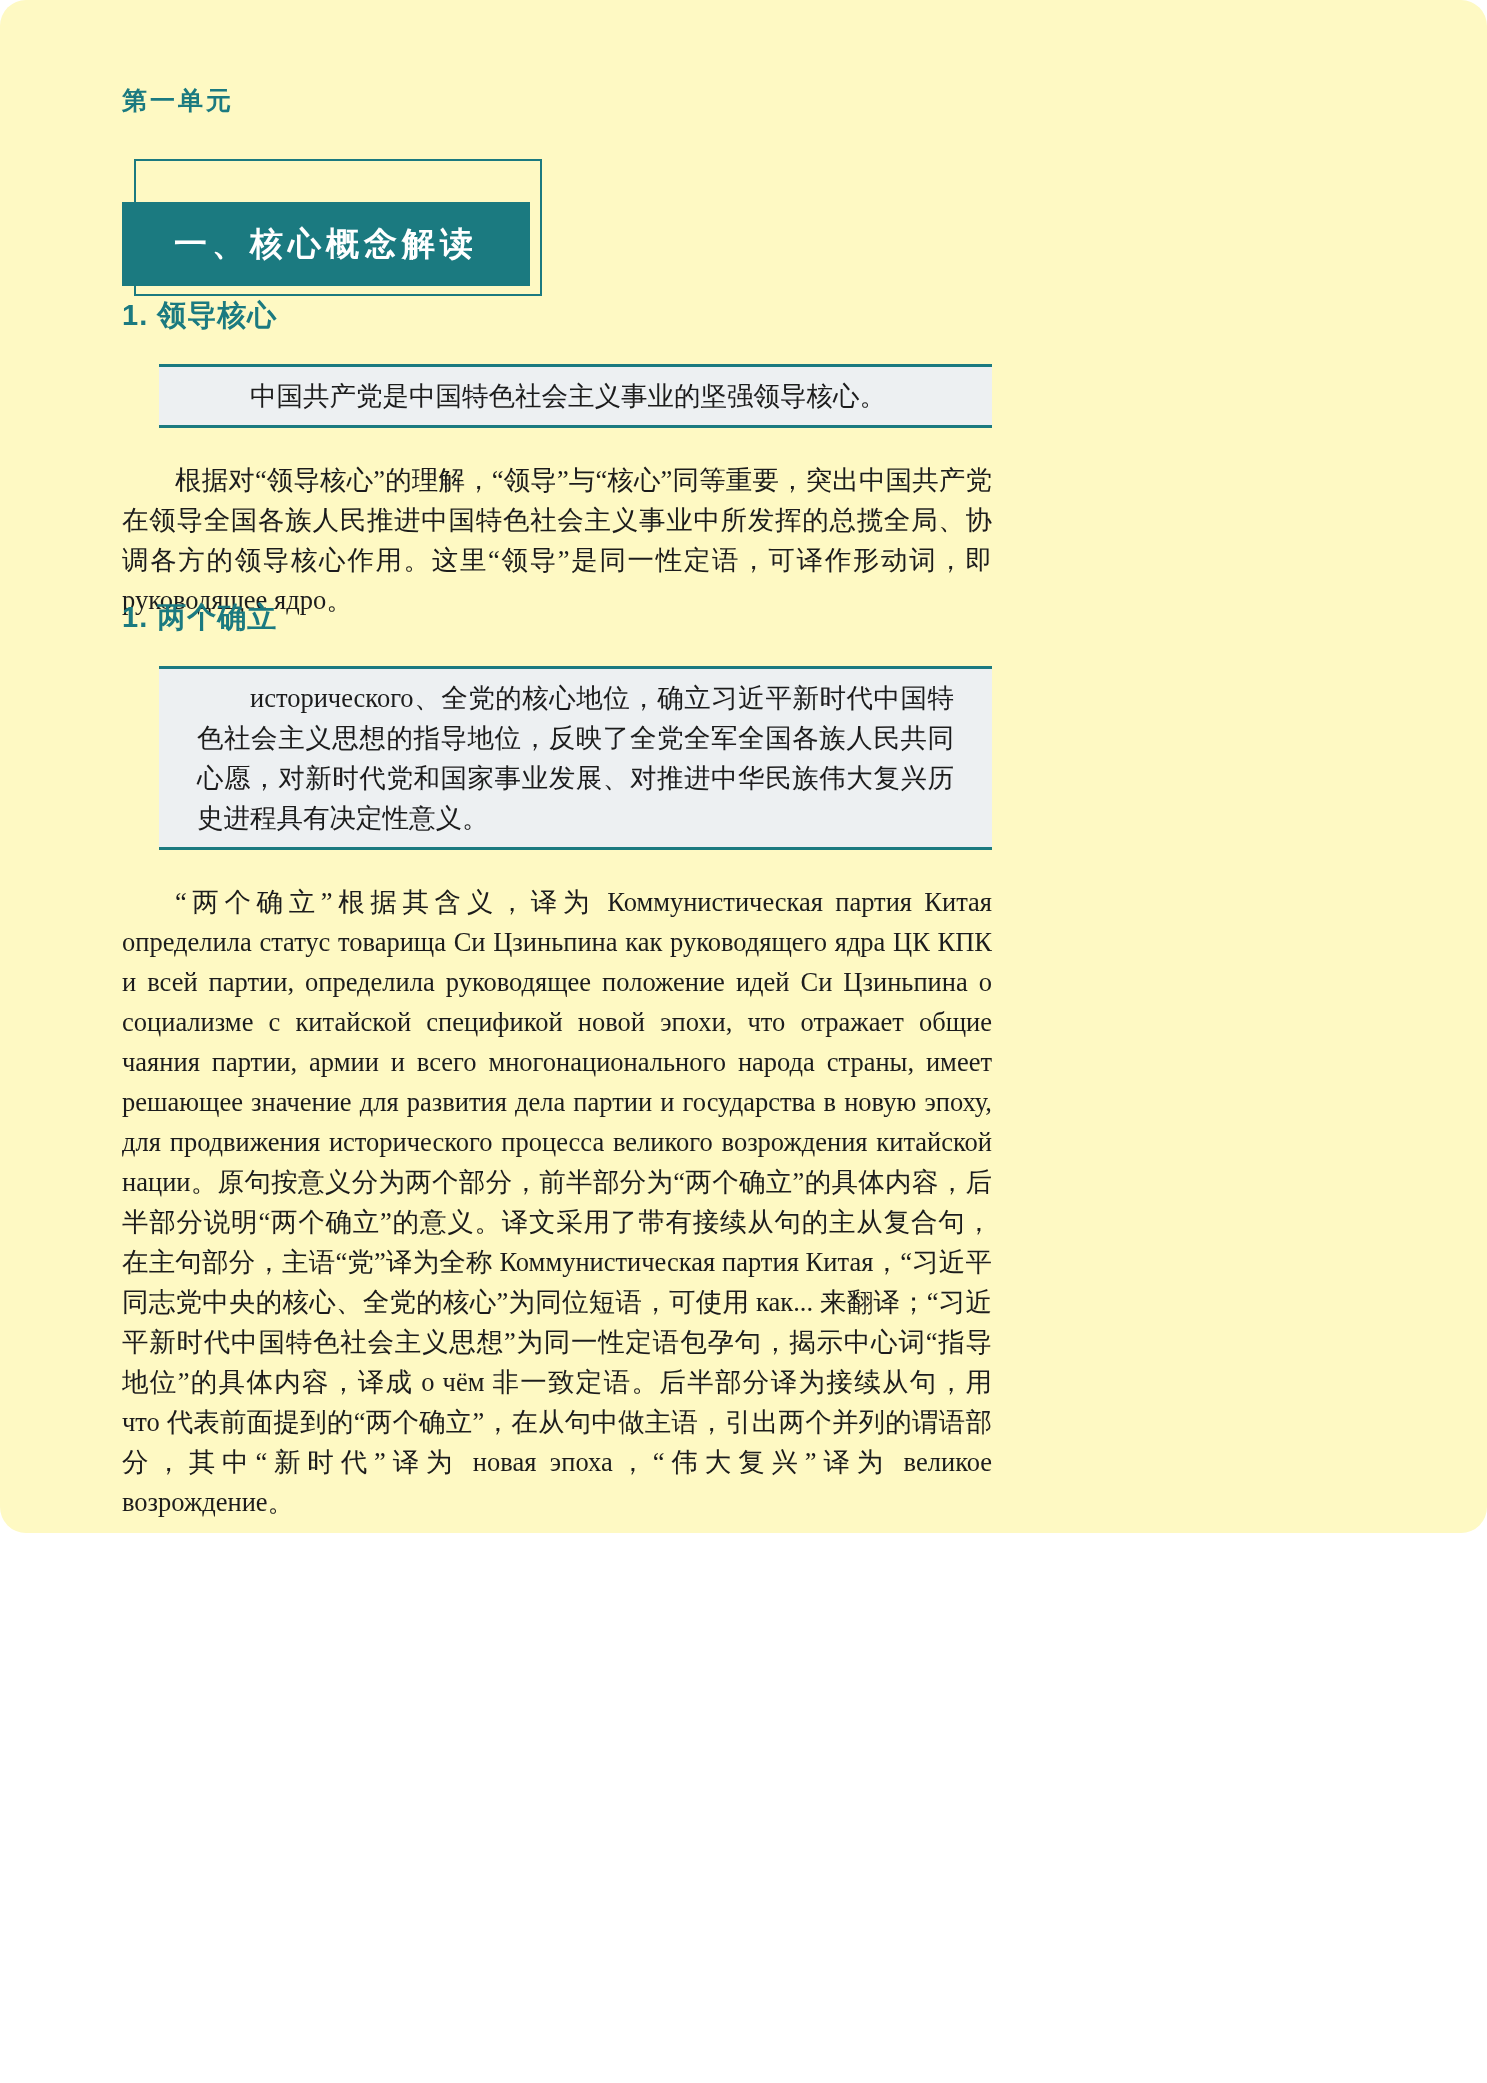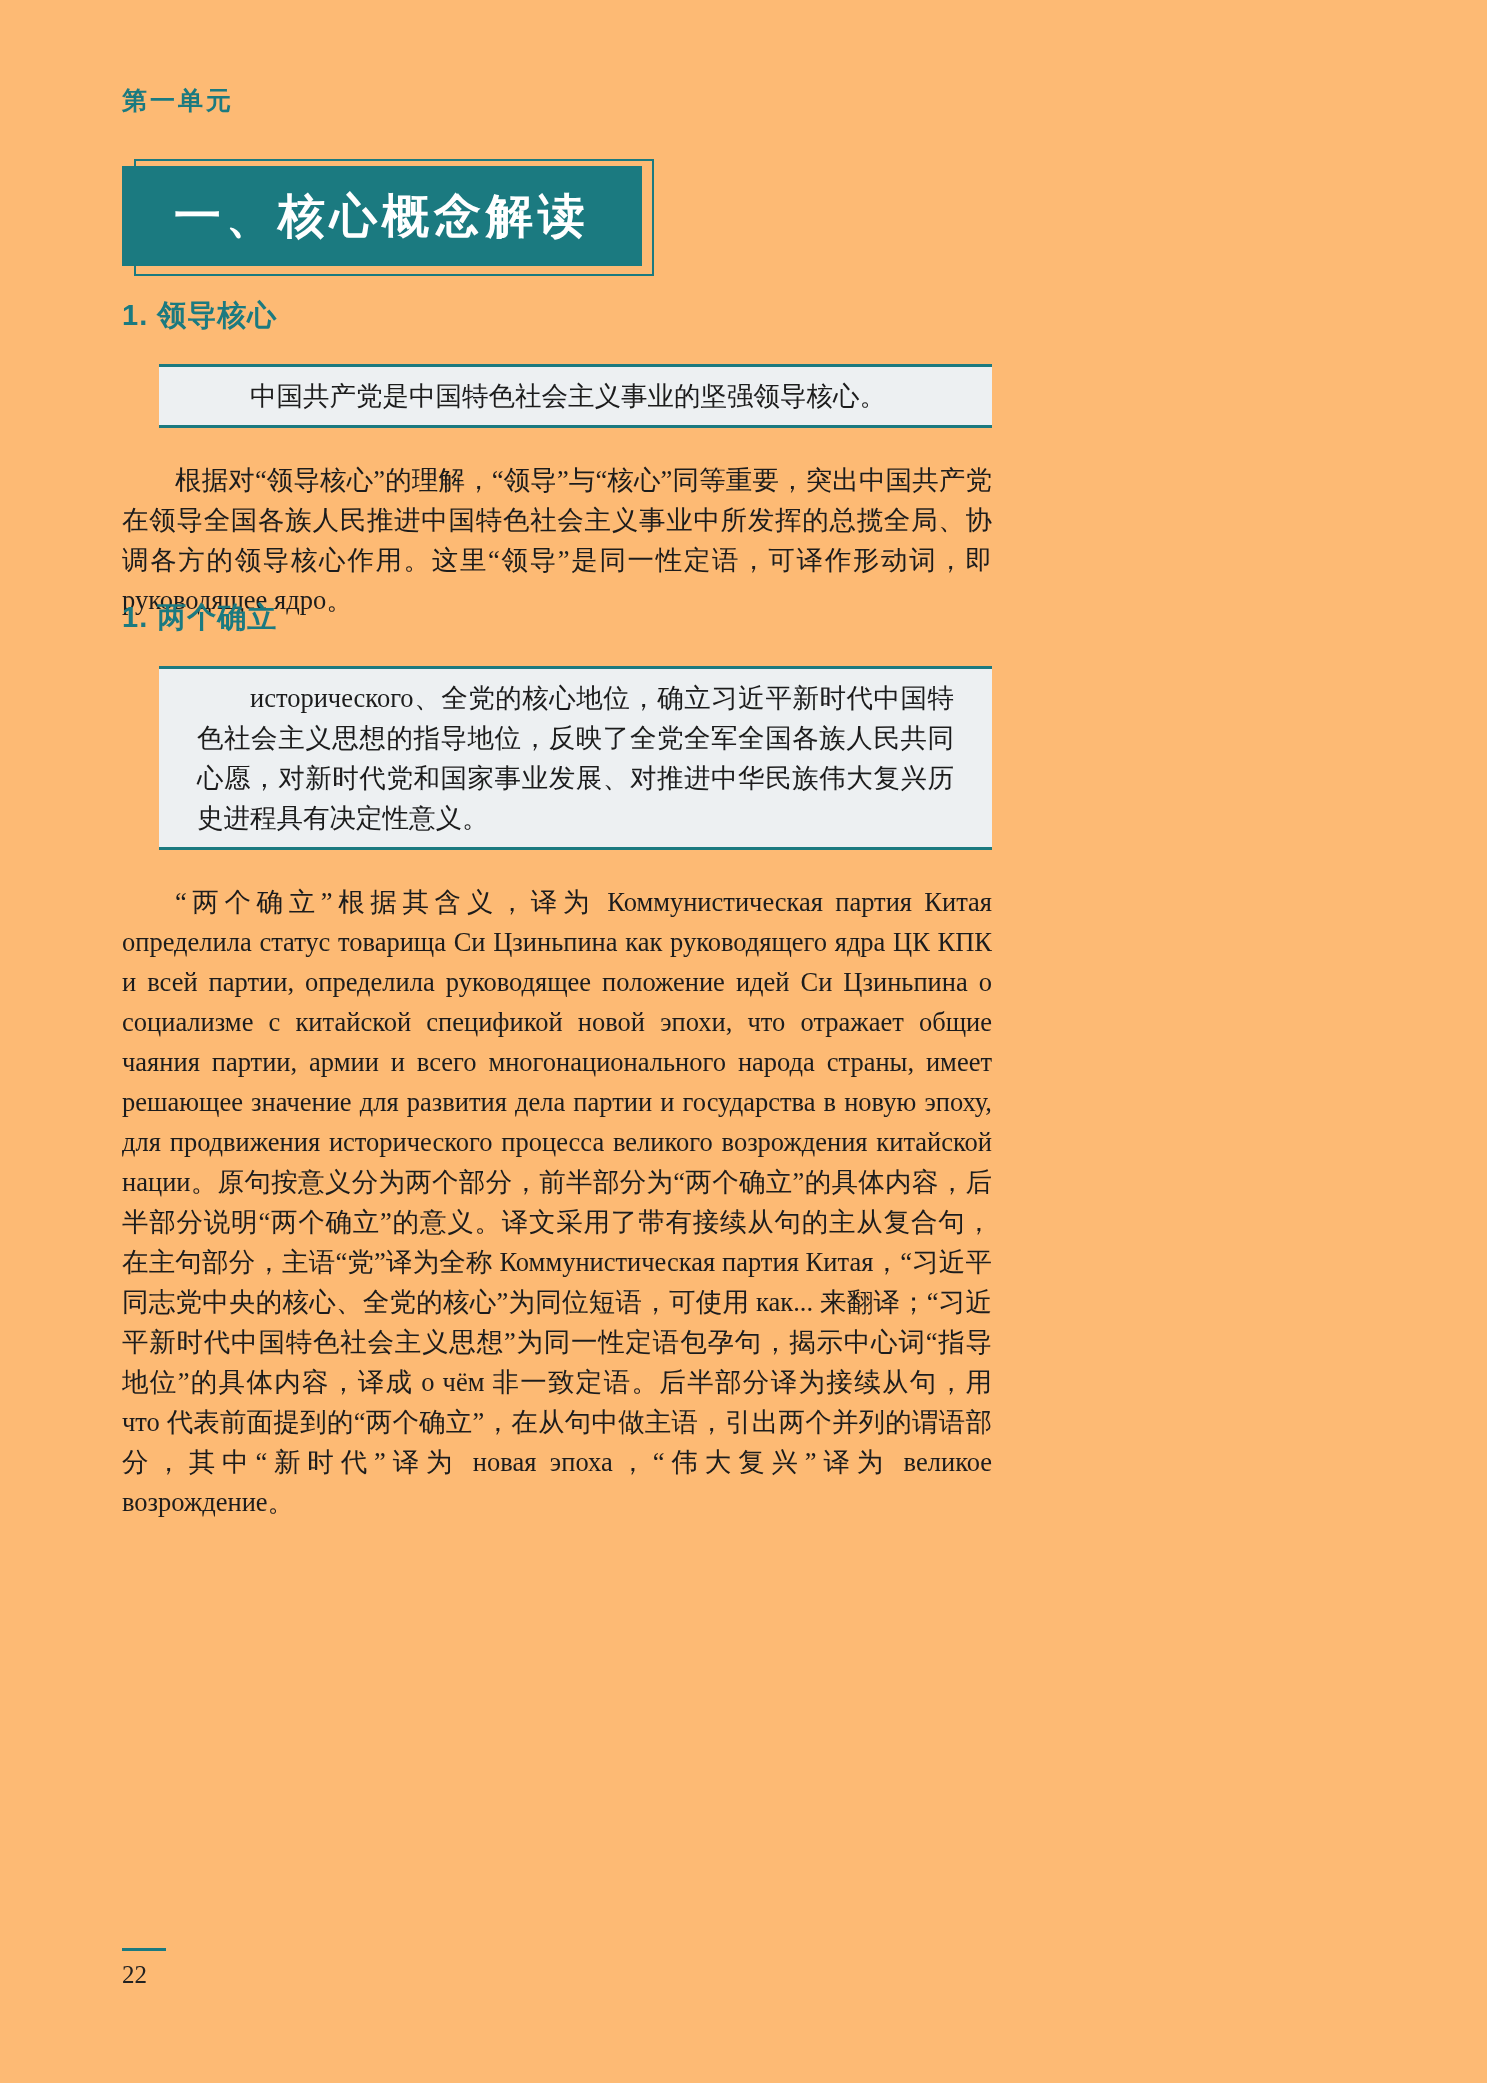--- a/index.html
+++ b/index.html
@@ -15,23 +15,24 @@
   body {
     width: 1487px;
     height: 2083px;
     font-family: "Liberation Serif", serif;
     color: var(--text);
   }
 
   .page {
     position: relative;
     width: 1487px;
-    height: 2083px;
-    background: #fdba74;
+    height: 1533px;
+    background: #fef9c3;
     overflow: hidden;
+    border-radius: 26px;
   }
 
   
   .unit-label {
     position: absolute;
     left: 122px;
     top: 84px;
     font-family: "Liberation Sans", sans-serif;
     font-weight: bold;
     font-size: 25px;
@@ -54,25 +55,26 @@
     border: 2px solid var(--accent);
     z-index: 0;
   }
   .banner-fill {
     position: relative;
     z-index: 1;
     background: var(--accent);
     color: #ffffff;
     font-family: "DejaVu Serif", serif;
     font-weight: bold;
-    font-size: 47px;
+    font-size: 33px;
     line-height: 84px;
-    padding: 8px 52px;
+    padding: 0 52px;
     letter-spacing: 5px;
     white-space: nowrap;
+    margin-top: 36px;
   }
 
   .content-section {
     position: absolute;
     left: 122px;
     width: 870px;
   }
   .section-1 { top: 296px; }
   .section-2 { top: 598px; }
 

